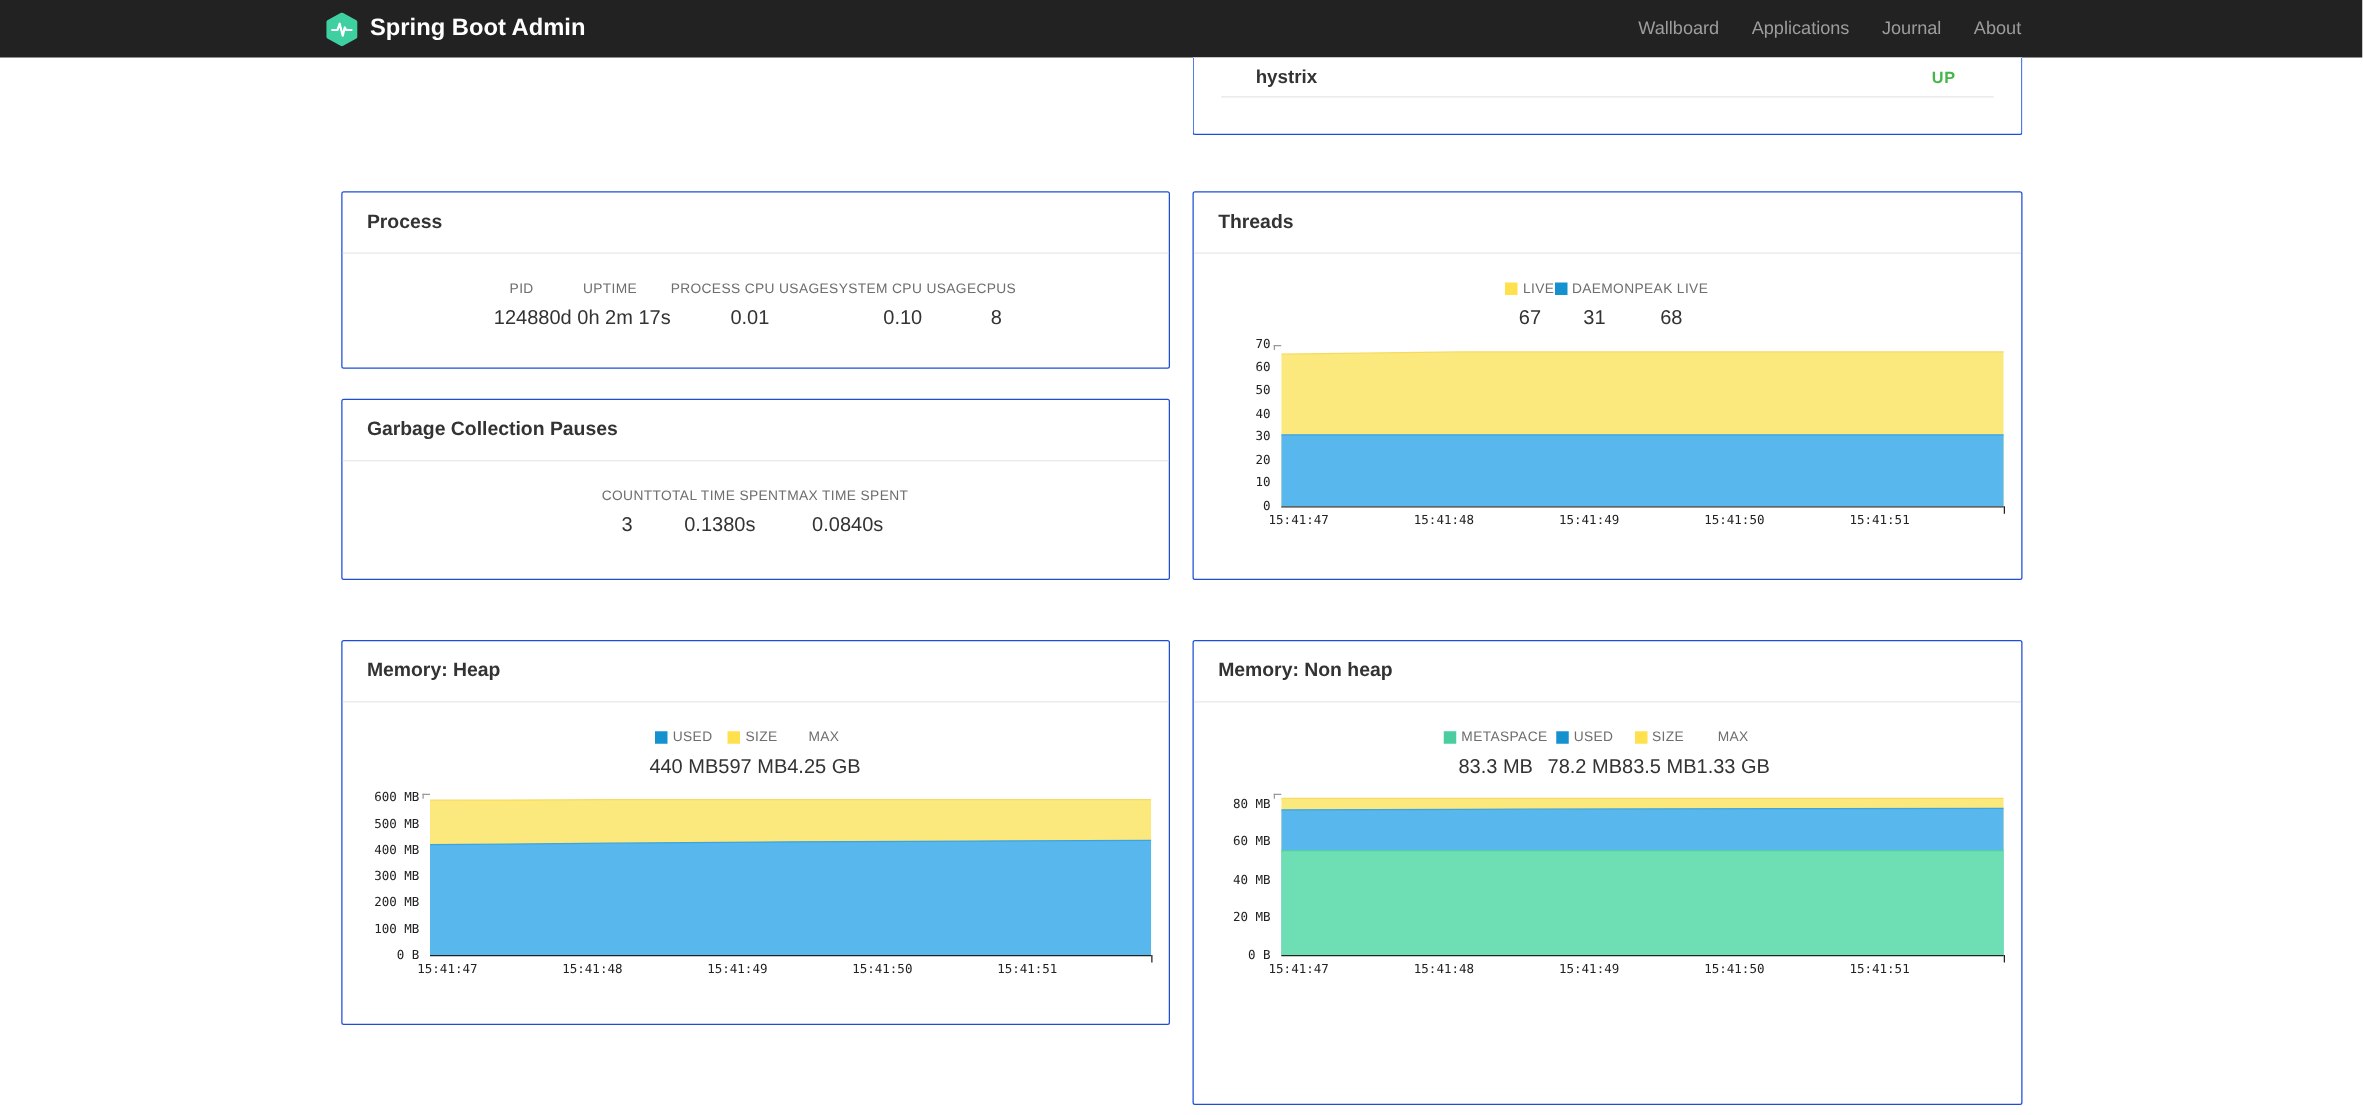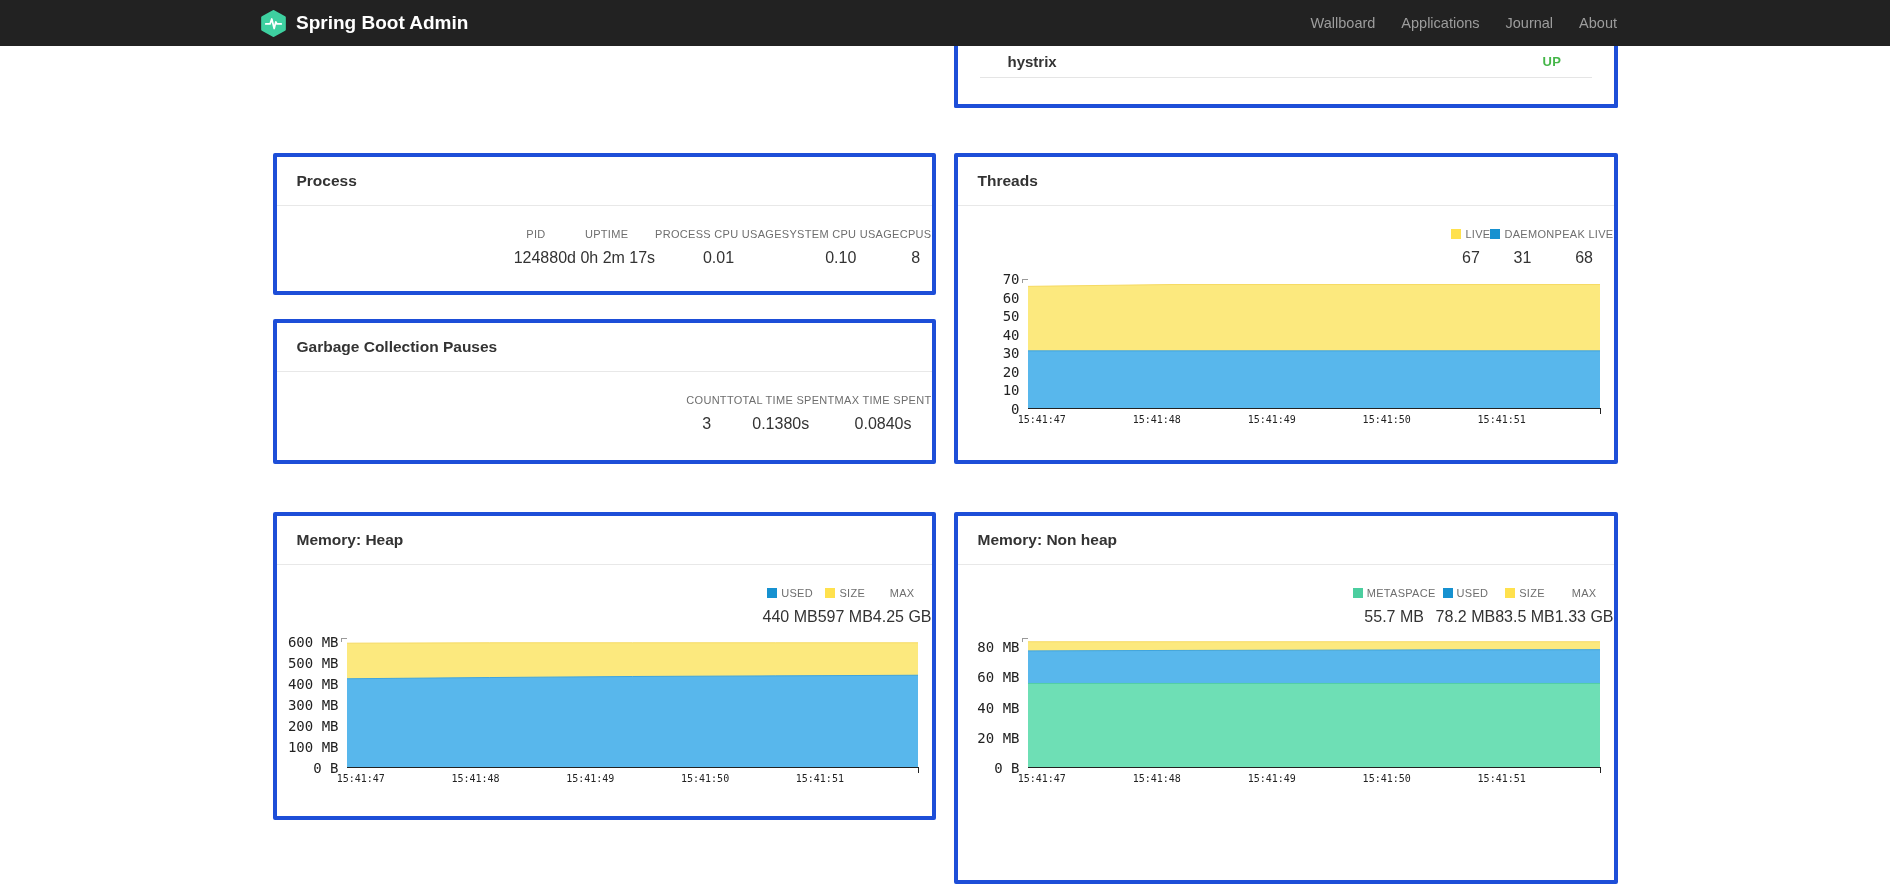--- a/index.html
+++ b/index.html
@@ -12,50 +12,50 @@
   .brand{display:flex;align-items:center;gap:9px;color:#fff;font-size:19px;font-weight:bold;text-decoration:none;cursor:pointer}
   .nav-links{margin-left:auto;display:flex;align-items:center}
   .nav-links a{color:#9d9d9d;font-size:14.5px;padding:0 13px;text-decoration:none;cursor:pointer}
 
   
   .container{width:1345px;margin:0 auto;display:flex;gap:18px;align-items:flex-start}
   .col{display:flex;flex-direction:column}
   .col-left{width:663px}
   .col-right{width:664px}
 
-  .card{background:#fff;border:4px solid #1d4ed8;border-radius:2px;overflow:hidden}
+  .card{background:#fff;border:1px solid #1d4ed8;border-radius:2px;overflow:hidden}
   .card-header{padding:15px 20px;font-size:15.5px;font-weight:bold;color:#333;border-bottom:1px solid #e8e8e8}
 
   
   .app-card{height:62px;border-top:none;border-radius:0 0 2px 2px}
   .app-row{display:flex;justify-content:space-between;align-items:center;padding:7px 52px 7px 50px;cursor:pointer}
   .app-name{font-weight:bold;font-size:15px;color:#333}
   .app-status{font-weight:bold;font-size:13px;letter-spacing:.5px}
   .app-divider{border-top:1px solid #e5e5e5;margin:0 22px}
 
   
   .card-process{height:142px;margin-top:107px}
   .card-gc{height:145px;margin-top:24px}
   .card-heap{height:308px;margin-top:48px}
   .card-threads{height:311px;margin-top:45px}
   .card-nonheap{height:372px;margin-top:48px}
 
   
-  .stats,.legend{display:flex;justify-content:flex-end;padding-top:22px}
+  .stats,.legend{display:flex;justify-content:center;padding-top:22px}
   .stat,.legend-item{text-align:center}
   .stat-label,.legend-label{font-size:11px;color:#6e6e6e;letter-spacing:.3px}
   .legend-label{display:flex;align-items:center;justify-content:center;gap:4px}
   .swatch{width:10px;height:10px;display:inline-block;flex:none}
   .stat-value,.legend-value{font-size:16px;color:#333;margin-top:9px}
 
   
   .chart{margin:12px 14px 0 20px}
   .chart-main{display:flex}
   .y-axis{width:50px;position:relative;flex:none}
-  .y-tick{position:absolute;right:8px;font-family:"DejaVu Sans Mono",monospace;font-size:14px;line-height:12px;color:#222;white-space:nowrap}
+  .y-tick{position:absolute;right:8px;font-family:"DejaVu Sans Mono",monospace;font-size:10px;line-height:12px;color:#222;white-space:nowrap}
   .plot{flex:1;height:130px;position:relative;border-bottom:1px solid #222}
   .plot svg{position:absolute;left:0;top:0;width:100%;height:100%}
   .corner-notch{position:absolute;left:-6px;top:0;width:6px;height:4px;border-left:1px solid #999;border-top:1px solid #999}
   .end-tick{position:absolute;right:-1px;bottom:-6px;width:1px;height:6px;background:#222}
   .x-axis{margin-left:50px;position:relative;height:16px}
   .x-tick{position:absolute;top:5px;transform:translateX(-50%);font-family:"DejaVu Sans Mono",monospace;font-size:10px;color:#222;white-space:nowrap}
 </style>
 </head>
 <body>
 
@@ -251,21 +251,21 @@
     </section>
 
     <section class="card card-nonheap">
       <div class="card-header">Memory: Non heap</div>
       <div class="legend">
         <div class="legend-item">
           <div class="legend-label">
             <span class="swatch" style="background-color: rgb(75, 206, 159);"></span>
             <span>METASPACE</span>
           </div>
-          <div class="legend-value">55.7 MB</div>
+          <div class="legend-value">83.3 MB</div>
         </div>
         <div class="legend-item">
           <div class="legend-label">
             <span class="swatch" style="background-color: rgb(22, 145, 208);"></span>
             <span>USED</span>
           </div>
           <div class="legend-value">78.2 MB</div>
         </div>
         <div class="legend-item">
           <div class="legend-label">

